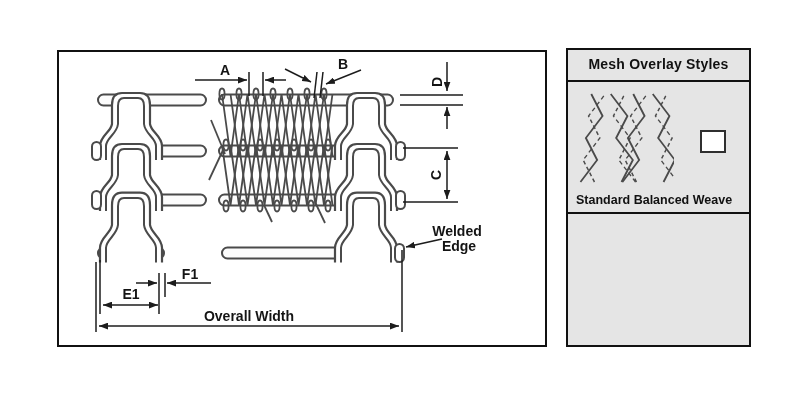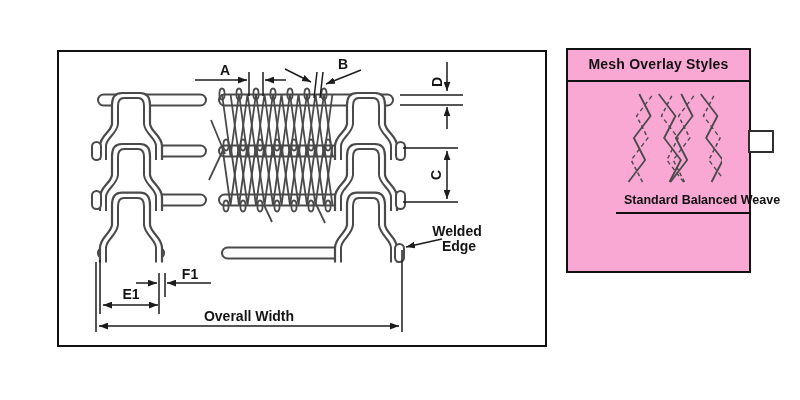--- a/index.html
+++ b/index.html
@@ -6,30 +6,30 @@
   .stage {
     position:relative; width:800px; height:400px; background:#ffffff;
     font-family:"Liberation Sans", sans-serif; overflow:hidden;
   }
   .main-box {
     position:absolute; left:57px; top:50px; width:490px; height:297px;
     border:2px solid #111111; box-sizing:border-box; background:#ffffff;
   }
   .main-box svg { display:block; }
   .panel {
-    position:absolute; left:566px; top:48px; width:185px; height:225px;
-    border:2px solid #111111; box-sizing:border-box; background:#f9a8d4;
+    position:absolute; left:566px; top:48px; width:185px; height:299px;
+    border:2px solid #111111; box-sizing:border-box; background:#e5e5e5;
   }
   .panel-header {
     height:30px; line-height:28px; text-align:center; font-weight:bold;
     font-size:14px; color:#111111; border-bottom:2px solid #111111;
     letter-spacing:0.2px;
   }
   .style-section { position:relative; height:132px; box-sizing:border-box; }
-  .style-section.first { border-bottom:2px solid #111111;margin-left:48px; }
+  .style-section.first { border-bottom:2px solid #111111; }
   .pattern { position:absolute; left:10px; top:6px; }
   .checkbox {
     position:absolute; left:132px; top:48px; width:22px; height:19px;
     border:2px solid #2f2f2f; background:#ffffff; cursor:pointer;
   }
   .style-label {
     position:absolute; left:8px; bottom:5px; font-size:12.5px; font-weight:bold;
     color:#111111; white-space:nowrap;
   }
   .dim-text { font-family:"Liberation Sans", sans-serif; font-size:14px; font-weight:bold; fill:#141414; }

